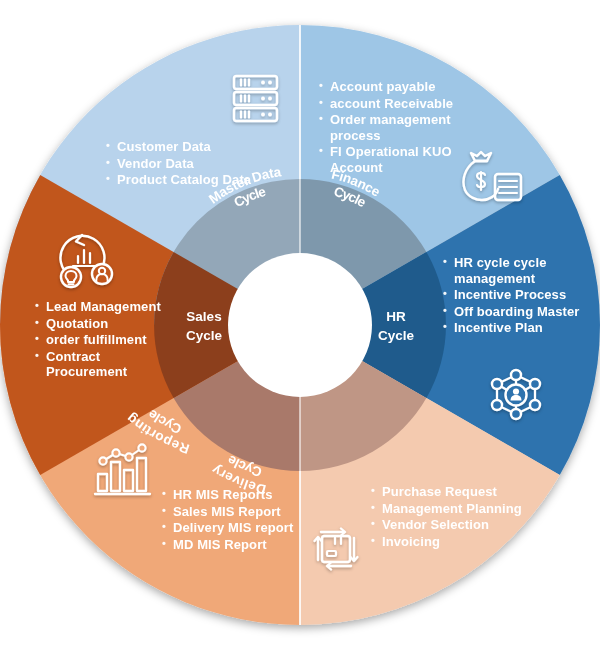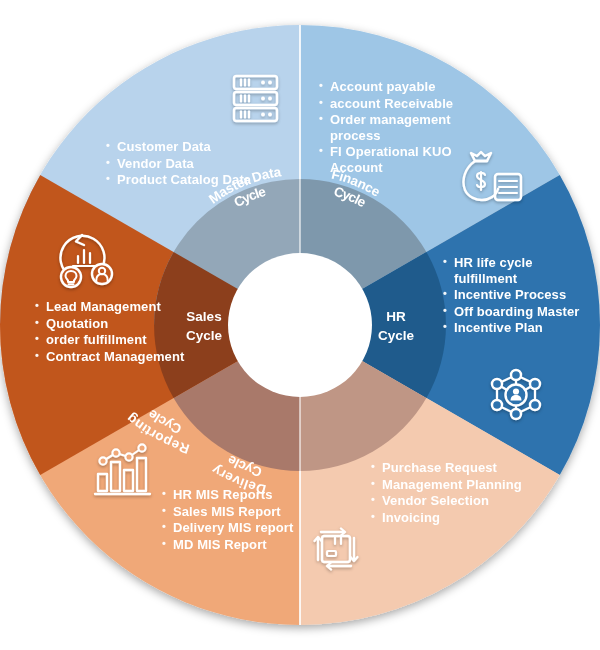--- a/index.html
+++ b/index.html
@@ -271,28 +271,28 @@
     <ul>
       <li>Account payable</li>
       <li>account Receivable</li>
       <li>Order management process</li>
       <li>FI Operational KUO Account</li>
     </ul>
   </div>
 
   <div class="bullets" style="left:443px; top:255px; width:140px;">
     <ul>
-      <li>HR life cycle fulfillment</li>
+      <li>HR cycle cycle management</li>
       <li>Incentive Process</li>
       <li>Off boarding Master</li>
       <li>Incentive Plan</li>
     </ul>
   </div>
 
-  <div class="bullets" style="left:371px; top:460px; width:170px;">
+  <div class="bullets" style="left:371px; top:484px; width:170px;">
     <ul>
       <li>Purchase Request</li>
       <li>Management Planning</li>
       <li>Vendor Selection</li>
       <li>Invoicing</li>
     </ul>
   </div>
 
   <div class="bullets" style="left:162px; top:487px; width:160px;">
     <ul>
@@ -301,17 +301,17 @@
       <li>Delivery MIS report</li>
       <li>MD MIS Report</li>
     </ul>
   </div>
 
   <div class="bullets" style="left:35px; top:299px; width:150px;">
     <ul>
       <li>Lead Management</li>
       <li>Quotation</li>
       <li>order fulfillment</li>
-      <li>Contract Management</li>
+      <li>Contract Procurement</li>
     </ul>
   </div>
 
 </div>
 
 </body></html>

